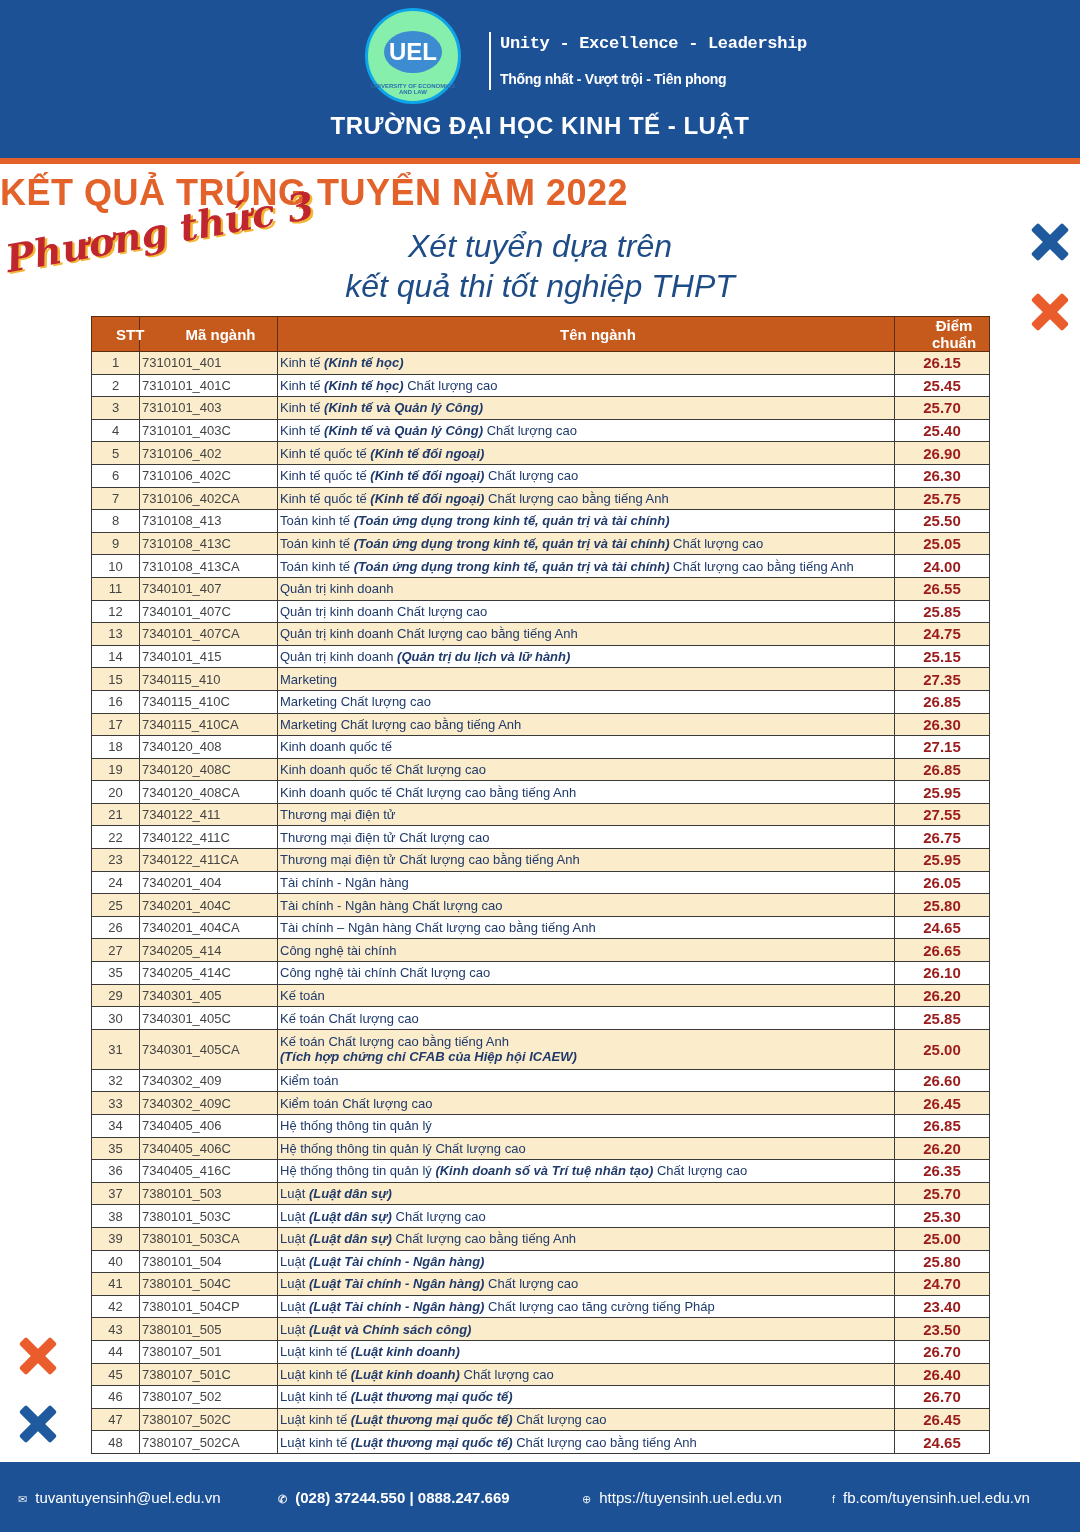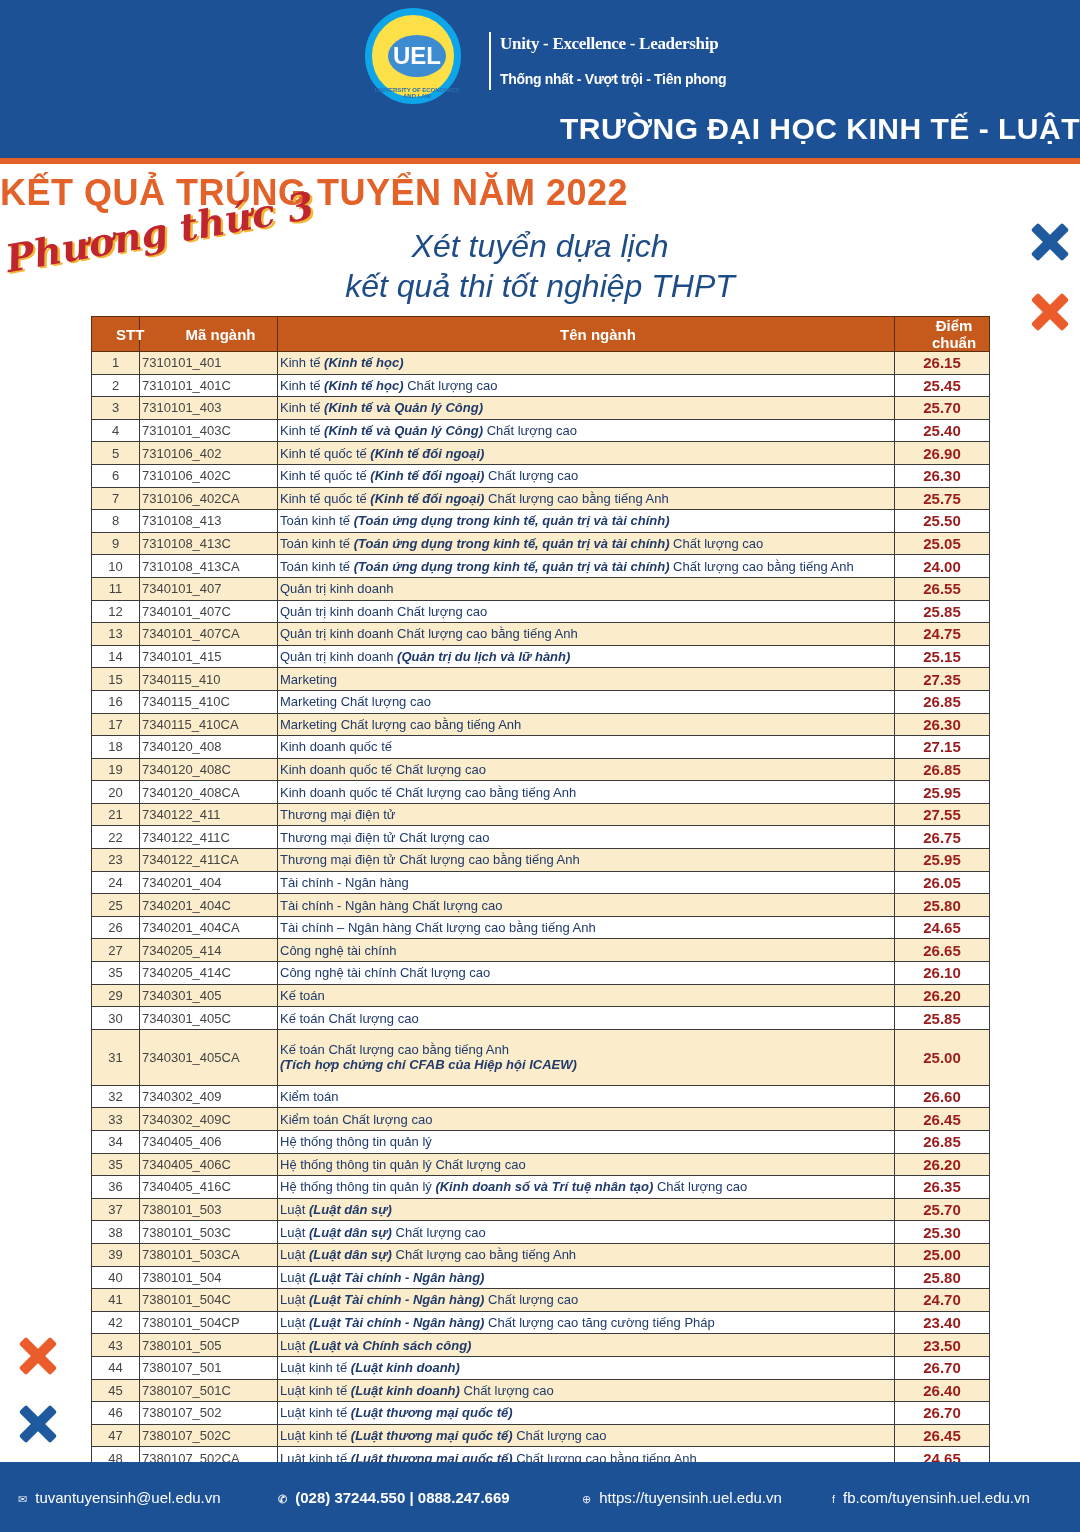--- a/index.html
+++ b/index.html
@@ -8,44 +8,44 @@
 
   .header {
     position: absolute; left: 0; top: 0; width: 1080px; height: 158px;
     background: #1d5196;
   }
   .header-stripe {
     position: absolute; left: 0; top: 158px; width: 1080px; height: 6px; background: #e2622a;
   }
   .logo-circle {
     position: absolute; left: 365px; top: 8px; width: 96px; height: 96px; border-radius: 50%;
-    background: #fde047; border: 7px solid #0ea5e9;
+    background: #86efac; border: 3px solid #0ea5e9;
   }
   .logo-inner {
     position: absolute; left: 16px; top: 20px; width: 58px; height: 42px; border-radius: 50%;
     background: #3d8bd0; color: #fff; font-weight: bold; font-size: 24px; text-align: center; line-height: 42px;
   }
   .logo-ring-text {
     position: absolute; left: 0; top: 72px; width: 90px; text-align: center;
     font-size: 6px; color: #2c6eb0; font-weight: bold;
   }
   .logo-divider {
     position: absolute; left: 489px; top: 32px; width: 2px; height: 58px; background: #ffffff;
   }
   .motto-en {
     position: absolute; left: 500px; top: 34px; color: #fff; font-weight: bold; font-size: 17px;
-    font-family: Liberation Serif, serif; letter-spacing: -0.3px;
+    font-family: Liberation Mono, monospace; letter-spacing: -0.3px;
   }
   .motto-vi {
     position: absolute; left: 500px; top: 71px; color: #fff; font-weight: bold; font-size: 14px;
     letter-spacing: -0.3px;
   }
   .school-name {
-    position: absolute; left: 0; top: 112px; width: 1080px; text-align: right;
-    color: #fff; font-weight: bold; font-size: 30px; letter-spacing: 0.5px;
+    position: absolute; left: 0; top: 112px; width: 1080px; text-align: center;
+    color: #fff; font-weight: bold; font-size: 24px; letter-spacing: 0.5px;
   }
 
   .main-title {
     position: absolute; left: 0; top: 172px; width: 1080px; text-align: left;
     color: #e2622a; font-weight: bold; font-size: 36px; letter-spacing: 0.5px;
   }
   .method-label {
     position: absolute; left: 10px; top: 236px; color: #c0262e; font-weight: bold; font-style: italic;
     font-family: "DejaVu Serif", serif; font-size: 38px; transform: rotate(-10deg); transform-origin: left bottom;
     text-shadow: 2px 2px 0 #f2b632;
@@ -80,21 +80,21 @@
   td {
     font-size: 13px; color: #1f3a6b; height: 22.6px; border: 1px solid #3a3a3a; padding: 0 2px;
     white-space: nowrap; overflow: hidden;
   }
   tr.odd td { background: #fbeccb; }
   tr.even td { background: #ffffff; }
   td.stt { text-align: center; color: #444; }
   td.code { color: #444; }
   td.name .it { font-style: italic; font-weight: bold; }
   td.score { text-align: center; color: #9b1b1b; font-weight: bold; font-size: 15px; margin-top: 32px; }
-  tr.tall td { height: 56px; }
+  tr.tall td { height: 40px; }
   .sub-line { display: block; font-style: italic; font-weight: bold; }
 
   .footer {
     position: absolute; left: 0; top: 1462px; width: 1080px; height: 70px; background: #1d5196;
   }
   .footer-item {
     position: absolute; top: 27px; color: #fff; font-size: 15px; white-space: nowrap;
   }
   .footer-item .ic { font-size: 11px; margin-right: 8px; opacity: 0.9; }
   .footer-item.bold { font-weight: bold; }
@@ -109,21 +109,21 @@
   </div>
   <div class="logo-divider"></div>
   <div class="motto-en">Unity - Excellence - Leadership</div>
   <div class="motto-vi">Thống nhất - Vượt trội - Tiên phong</div>
   <div class="school-name">TRƯỜNG ĐẠI HỌC KINH TẾ - LUẬT</div>
 </div>
 <div class="header-stripe"></div>
 
 <div class="main-title">KẾT QUẢ TRÚNG TUYỂN NĂM 2022</div>
 <div class="method-label">Phương thức 3</div>
-<div class="subtitle l1">Xét tuyển dựa lịch</div>
+<div class="subtitle l1">Xét tuyển dựa trên</div>
 <div class="subtitle l2">kết quả thi tốt nghiệp THPT</div>
 
 <div class="deco-x blue" style="left:1030px; top:222px;"></div>
 <div class="deco-x orange" style="left:1030px; top:292px;"></div>
 <div class="deco-x orange" style="left:18px; top:1336px;"></div>
 <div class="deco-x blue" style="left:18px; top:1404px;"></div>
 
 <div class="table-wrap">
   <table>
     <colgroup>

